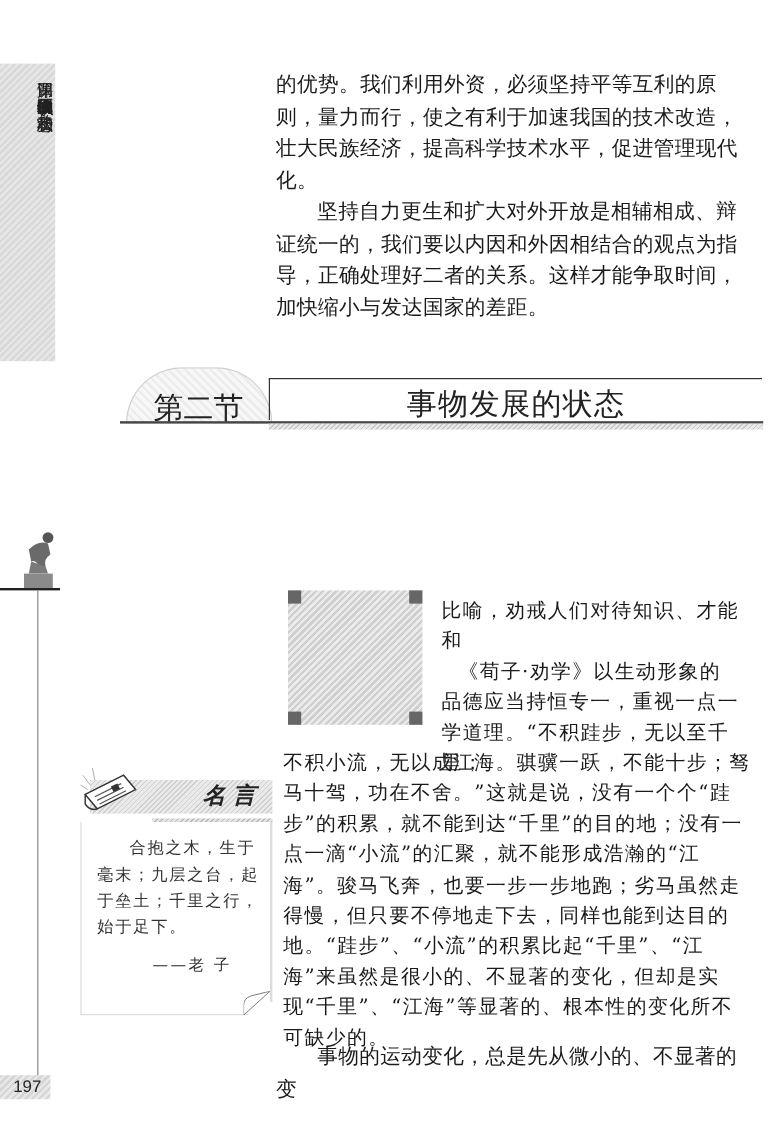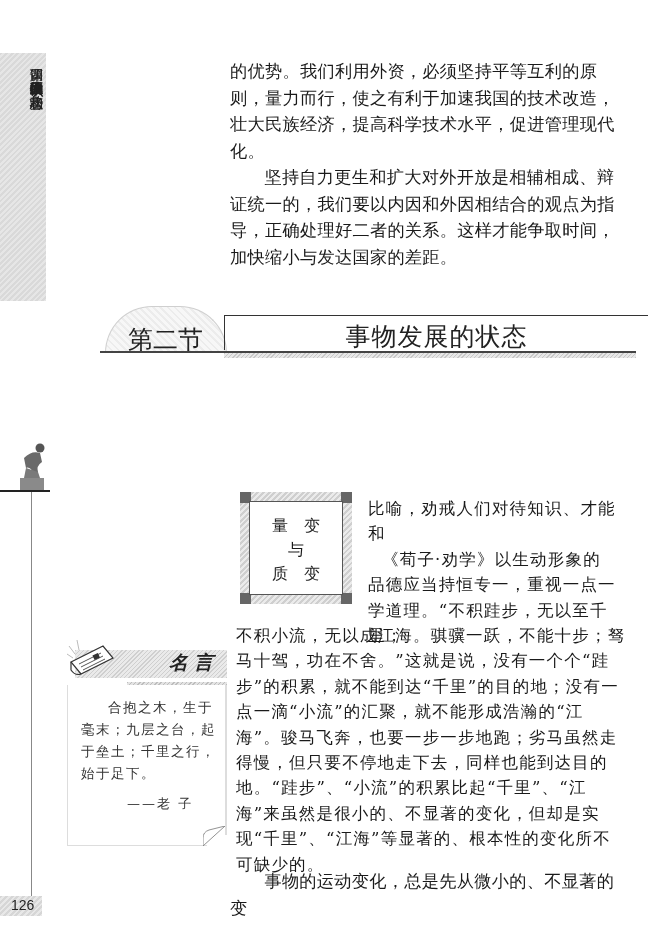--- a/index.html
+++ b/index.html
@@ -10,21 +10,21 @@
     .sidebar-title { position:absolute; left:28px; top:58px; width:16px; font-size:13.5px; line-height:15.2px;
       writing-mode:vertical-rl; color:#222; letter-spacing:0px; }
     .body-text { position:absolute; left:230px; width:392px; font-size:17.2px; line-height:26.5px; letter-spacing:0.3px;
       font-family:"DejaVu Sans", sans-serif; }
     .para { margin:0; }
     .indent { text-indent:2em; }
     .section-header { position:absolute; left:100px; top:306px; width:536px; height:46px; }
     .section-arc { position:absolute; left:5px; top:0; width:120px; height:46px; border-radius:60px 60px 0 0;
       background:repeating-linear-gradient(45deg,#ececec 0 2px,#f7f7f7 2px 5px); border:1px solid #cfcfcf; border-bottom:none; }
     .section-num { position:absolute; left:28px; top:17px; font-size:25px; color:#222; }
-    .section-box { position:absolute; left:124px; top:9px; width:410px; height:34px; border-top:1px solid #333; border-left:1px solid #333;padding-left:13px; }
+    .section-box { position:absolute; left:124px; top:9px; width:410px; height:34px; border-top:1px solid #333; border-left:1px solid #333; }
     .section-title { position:absolute; left:0; right:0; top:4px; text-align:center; font-size:25px; letter-spacing:1px; color:#222; }
     .section-rule { position:absolute; left:0; top:45px; width:536px; height:2px; background:#444; }
     .section-shade { position:absolute; left:124px; top:47px; width:412px; height:5px;
       background:repeating-linear-gradient(135deg,#c8c8c8 0 1px,#e8e8e8 1px 3px); }
     .thinker { position:absolute; left:14px; top:440px; width:36px; height:50px; }
     .left-rule-h { position:absolute; left:0; top:490px; width:50px; height:2px; background:#222; }
     .left-rule-v { position:absolute; left:31px; top:492px; width:1px; height:405px; background:#888; }
     .concept-box { position:absolute; left:240px; top:492px; width:112px; height:112px;
       background:repeating-linear-gradient(135deg,#cfcfcf 0 2px,#ebebeb 2px 4px); }
     .concept-inner { position:absolute; left:9px; top:9px; width:92px; height:92px; background:#fff; border:1px solid #555; }
@@ -76,25 +76,20 @@
   <rect x="6" y="38" width="24" height="12" fill="#8a8a8a"></rect>
 </svg>
 <div class="left-rule-h"></div>
 <div class="left-rule-v"></div>
 
 <div class="concept-box">
   <div class="corner" style="left:0;top:0;"></div>
   <div class="corner" style="right:0;top:0;"></div>
   <div class="corner" style="left:0;bottom:0;"></div>
   <div class="corner" style="right:0;bottom:0;"></div>
-  <div class="concept-inner">
-    <div class="concept-line" style="top:14px;">量　变</div>
-    <div class="concept-line" style="top:38px;">与</div>
-    <div class="concept-line" style="top:62px;">质　变</div>
-  </div>
 </div>
 
 <div class="serif-text" style="position:absolute;left:368px;top:496px;width:264px;line-height:25.4px;">
   <div>比喻，劝戒人们对待知识、才能和</div>
   <div style="padding-left:14px;">《荀子·劝学》以生动形象的</div>
   <div>品德应当持恒专一，重视一点一</div>
   <div>学道理。“不积跬步，无以至千里；</div>
 </div>
 
 <div class="serif-text" style="position:absolute;left:236px;top:623px;width:392px;line-height:25.4px;">不积小流，无以成江海。骐骥一跃，不能十步；驽马十驾，功在不舍。”这就是说，没有一个个“跬步”的积累，就不能到达“千里”的目的地；没有一点一滴“小流”的汇聚，就不能形成浩瀚的“江海”。骏马飞奔，也要一步一步地跑；劣马虽然走得慢，但只要不停地走下去，同样也能到达目的地。“跬步”、“小流”的积累比起“千里”、“江海”来虽然是很小的、不显著的变化，但却是实现“千里”、“江海”等显著的、根本性的变化所不可缺少的。</div>
@@ -117,14 +112,14 @@
   <div class="quote-border-r"></div>
   <div class="quote-border-b"></div>
   <div class="quote-text" style="text-indent:2em;">合抱之木，生于毫末；九层之台，起于垒土；千里之行，始于足下。</div>
   <div class="quote-author">——老 子</div>
   <svg class="page-curl" viewBox="0 0 22 20">
     <path d="M0 20 L22 0 L6 4 Q0 6 0 12 Z" fill="#fff" stroke="#777" stroke-width="0.8"></path>
   </svg>
 </div>
 
 <div class="page-num-tab">
-  <div class="page-num">126</div>
+  <div class="page-num">197</div>
 </div>
 
 </body></html>

